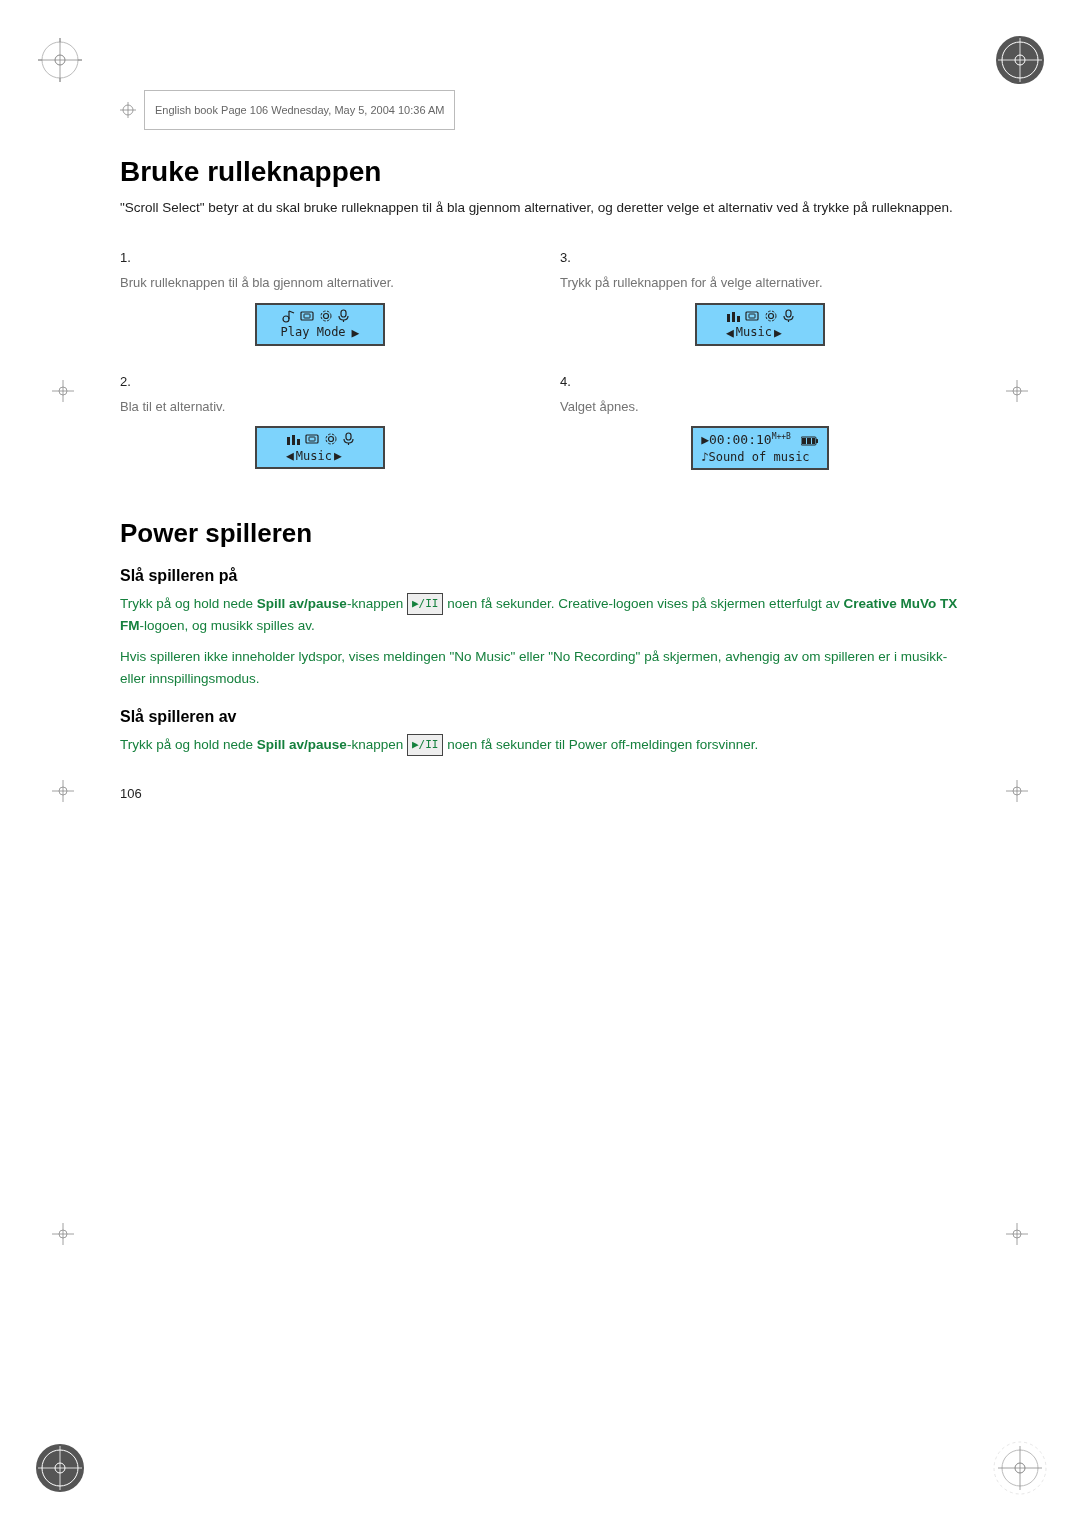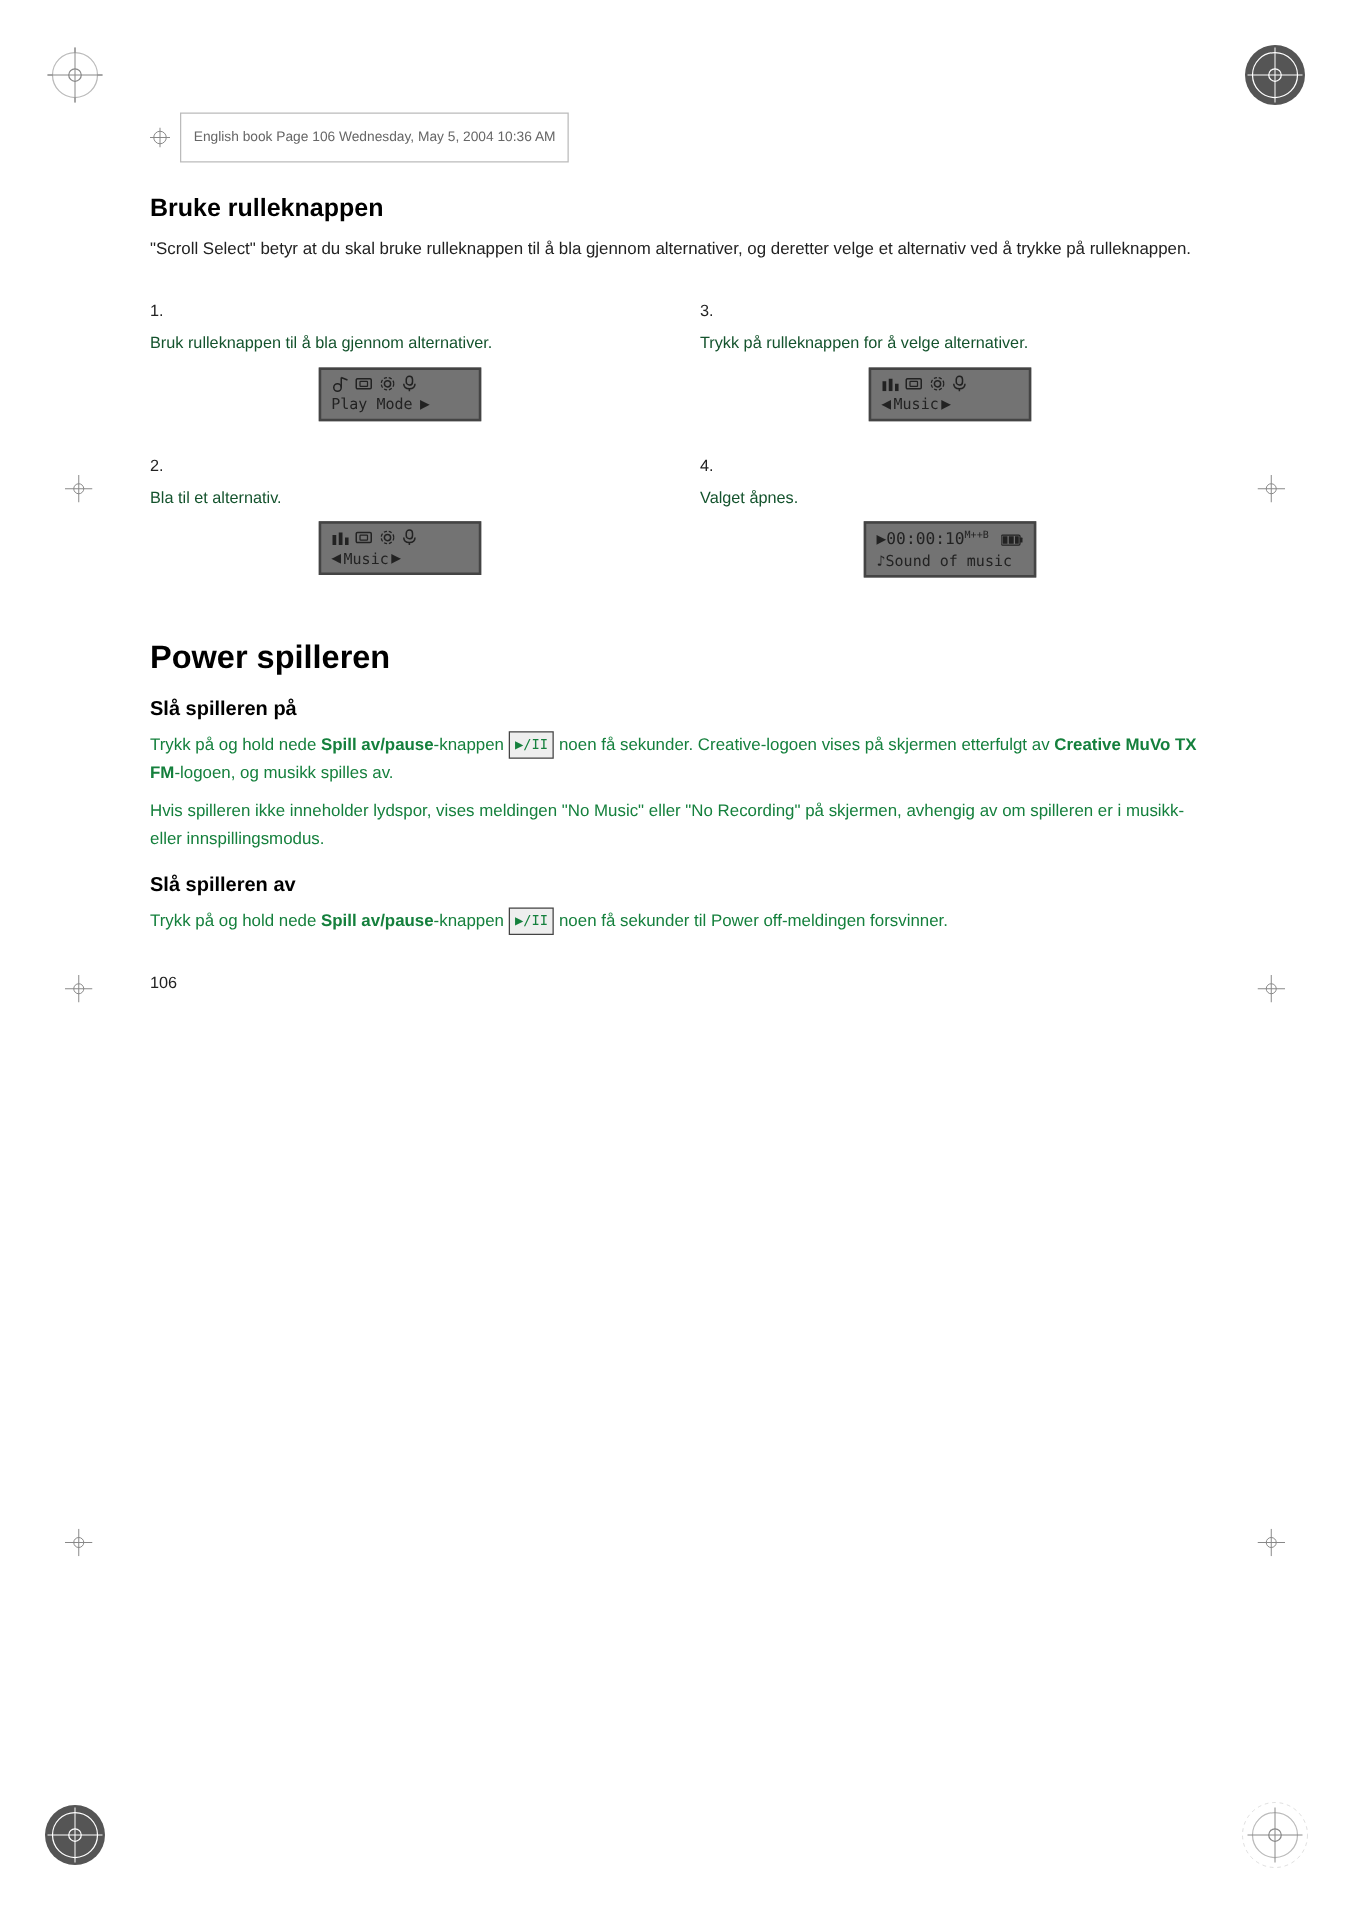--- a/index.html
+++ b/index.html
@@ -42,21 +42,21 @@
     .side-right-bot { right: 52px; bottom: 280px; }
 
     
     .content {
       margin: 0 120px;
       padding-top: 90px;
     }
 
     
     .section-title {
-      font-size: 20px;
+      font-size: 28px;
       font-weight: bold;
       color: #000;
       margin-bottom: 10px;
       border-bottom: none;
     }
 
     .section-intro {
       font-size: 13.5px;
       color: #222;
       margin-bottom: 22px;
@@ -81,36 +81,37 @@
     }
 
     .step-number {
       font-size: 13px;
       color: #222;
       margin-bottom: 8px;
     }
 
     .step-text {
       font-size: 13px;
-      color: #14532d;
+      color: #737373;
       line-height: 1.5;
       margin-bottom: 10px;
     }
 
     
     .device-screen {
       border: 2px solid #444;
       padding: 4px 8px;
       display: inline-flex;
       align-items: center;
       gap: 6px;
       font-family: monospace;
       font-size: 13px;
-      background: #737373;
+      background: #7dd3fc;
       min-width: 130px;
+      justify-content: center;
       position: relative;
     }
 
     .device-screen-wrapper {
       display: flex;
       justify-content: center;
       margin: 8px 0;
     }
 
     .screen-icons {

